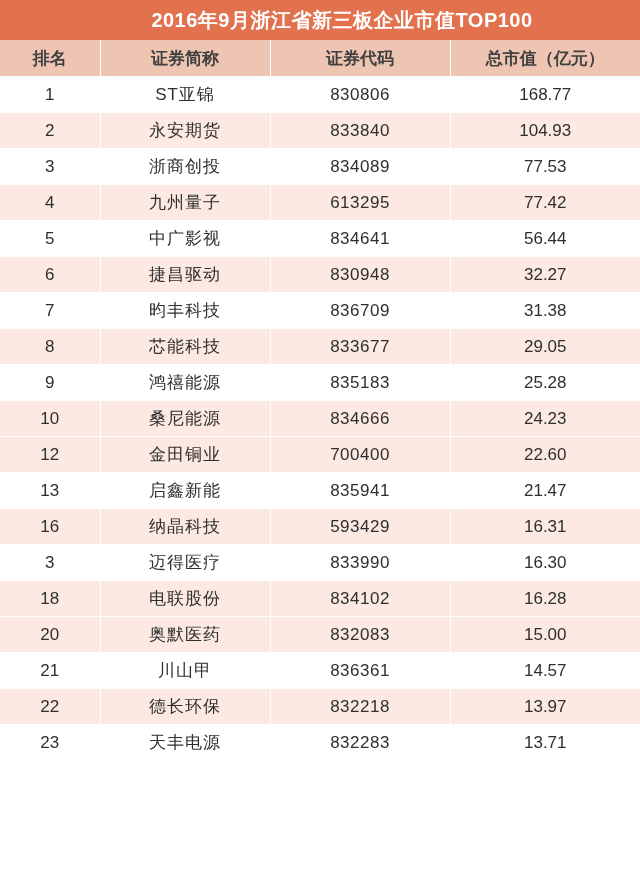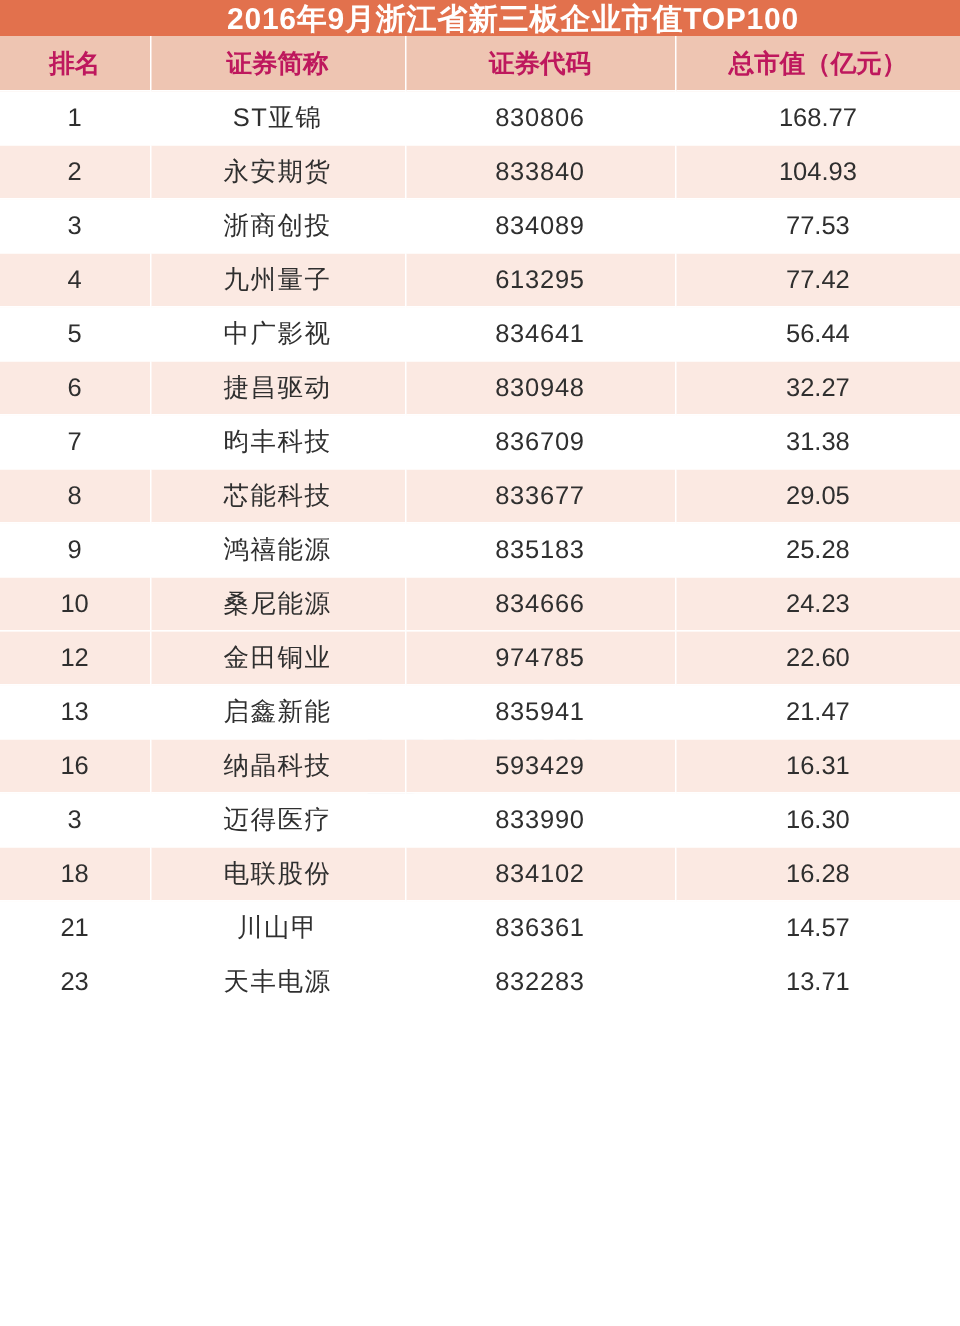--- a/index.html
+++ b/index.html
@@ -62,21 +62,21 @@
   }
   .wm-row {
     display: flex;
     align-items: center;
     justify-content: center;
     gap: 8px;
   }
   .title-bar {
     position: relative;
     z-index: 10;
-    height: 24px;
+    height: 40px;
     background: #e2714d;
     color: #ffffff;
     display: flex;
     align-items: center;
     justify-content: center;
     font-size: 20px;
     font-weight: bold;
     letter-spacing: 0.5px;
     padding-left: 44px;
   }
@@ -86,21 +86,21 @@
     border-collapse: collapse;
     width: 640px;
     table-layout: fixed;
   }
   table.rank-table col.c0 { width: 100px; }
   table.rank-table col.c1 { width: 170px; }
   table.rank-table col.c2 { width: 180px; }
   table.rank-table col.c3 { width: 190px; }
   table.rank-table th {
     background: #eec5b2;
-    color: #be185d;
+    color: #404040;
     font-size: 17px;
     font-weight: bold;
     height: 34px;
     border-right: 1px solid #ffffff;
     border-bottom: 1px solid #ffffff;
     text-align: center;
   }
   table.rank-table th:last-child { border-right: none; }
   table.rank-table td {
     height: 33px;
@@ -207,21 +207,21 @@
         </tr>
         <tr class="row-even">
           <td class="col-rank">10</td>
           <td class="col-name">桑尼能源</td>
           <td class="col-code">834666</td>
           <td class="col-cap">24.23</td>
         </tr>
         <tr class="row-even">
           <td class="col-rank">12</td>
           <td class="col-name">金田铜业</td>
-          <td class="col-code">974785</td>
+          <td class="col-code">700400</td>
           <td class="col-cap">22.60</td>
         </tr>
         <tr class="row-odd">
           <td class="col-rank">13</td>
           <td class="col-name">启鑫新能</td>
           <td class="col-code">835941</td>
           <td class="col-cap">21.47</td>
         </tr>
         <tr class="row-even">
           <td class="col-rank">16</td>
@@ -234,26 +234,38 @@
           <td class="col-name">迈得医疗</td>
           <td class="col-code">833990</td>
           <td class="col-cap">16.30</td>
         </tr>
         <tr class="row-even">
           <td class="col-rank">18</td>
           <td class="col-name">电联股份</td>
           <td class="col-code">834102</td>
           <td class="col-cap">16.28</td>
         </tr>
+        <tr class="row-even">
+          <td class="col-rank">20</td>
+          <td class="col-name">奥默医药</td>
+          <td class="col-code">832083</td>
+          <td class="col-cap">15.00</td>
+        </tr>
         <tr class="row-odd">
           <td class="col-rank">21</td>
           <td class="col-name">川山甲</td>
           <td class="col-code">836361</td>
           <td class="col-cap">14.57</td>
         </tr>
+        <tr class="row-even">
+          <td class="col-rank">22</td>
+          <td class="col-name">德长环保</td>
+          <td class="col-code">832218</td>
+          <td class="col-cap">13.97</td>
+        </tr>
         <tr class="row-odd">
           <td class="col-rank">23</td>
           <td class="col-name">天丰电源</td>
           <td class="col-code">832283</td>
           <td class="col-cap">13.71</td>
         </tr>
       </tbody>
   </table>
 
 </div>

